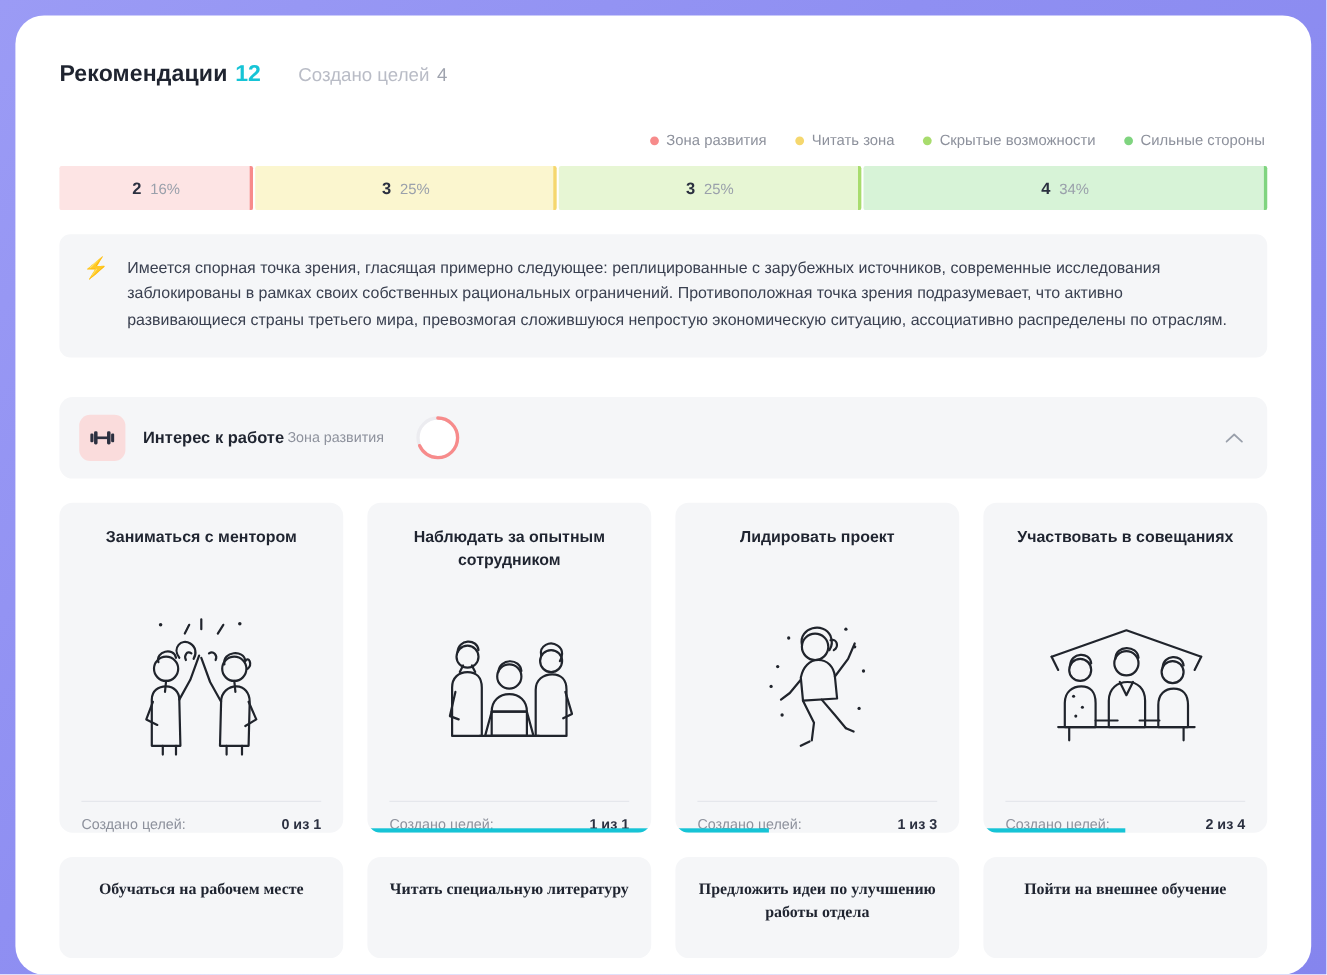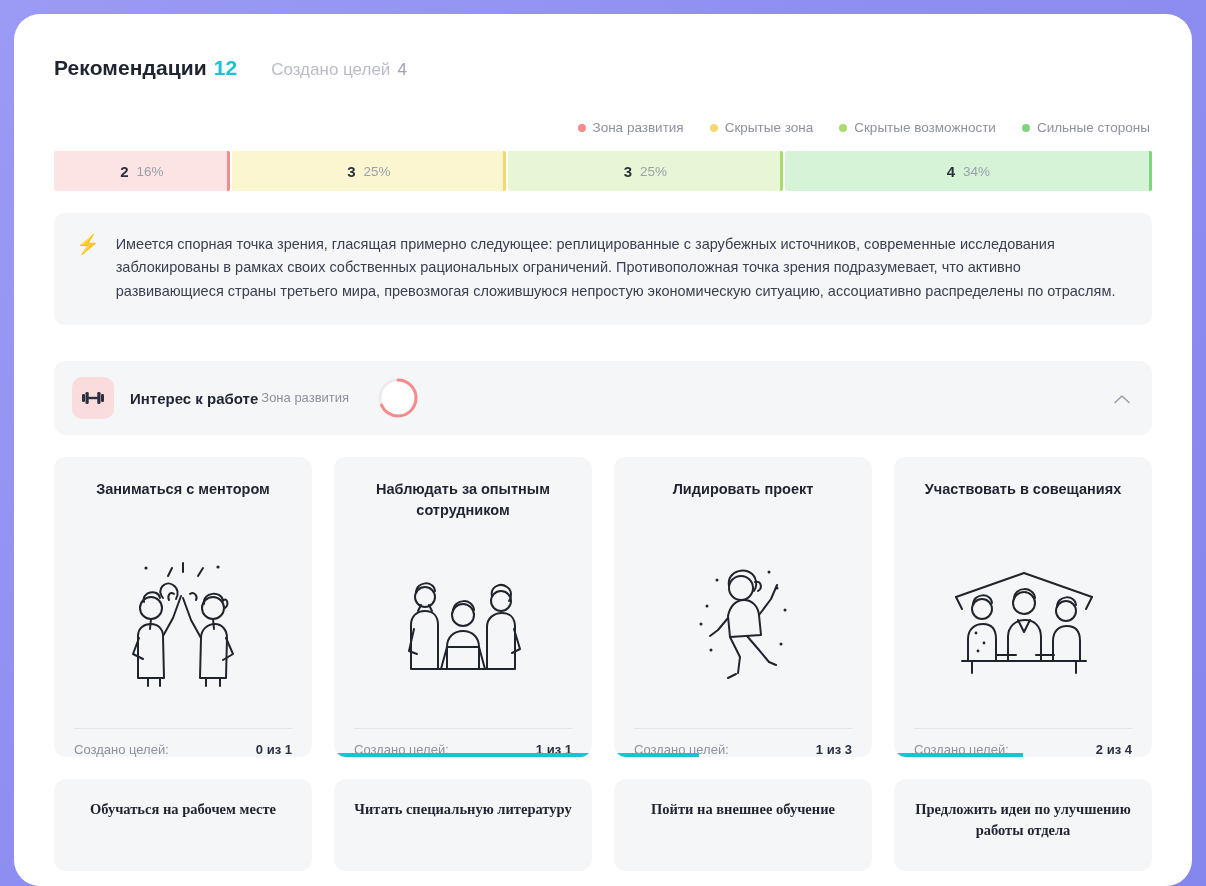--- a/index.html
+++ b/index.html
@@ -266,21 +266,21 @@
         </div>
       </div>
 
       <div class="legend">
         <div class="legend-item">
           <span class="legend-dot" style="background:#f78b8b"></span>
           <span>Зона развития</span>
         </div>
         <div class="legend-item">
           <span class="legend-dot" style="background:#f5d76e"></span>
-          <span>Скрытые зона</span>
+          <span>Читать зона</span>
         </div>
         <div class="legend-item">
           <span class="legend-dot" style="background:#a8dc6d"></span>
           <span>Скрытые возможности</span>
         </div>
         <div class="legend-item">
           <span class="legend-dot" style="background:#7fd47f"></span>
           <span>Сильные стороны</span>
         </div>
       </div>
@@ -488,22 +488,22 @@
       </div>
 
       <div class="grid2">
         <div class="rcard2">
           <div class="rcard2-title">Обучаться на рабочем месте</div>
         </div>
         <div class="rcard2">
           <div class="rcard2-title">Читать специальную литературу</div>
         </div>
         <div class="rcard2">
+          <div class="rcard2-title">Предложить идеи по улучшению работы отдела</div>
+        </div>
+        <div class="rcard2">
           <div class="rcard2-title">Пойти на внешнее обучение</div>
-        </div>
-        <div class="rcard2">
-          <div class="rcard2-title">Предложить идеи по улучшению работы отдела</div>
         </div>
       </div>
 
     </div>
   </div>
 </div>
 
 </body></html>

